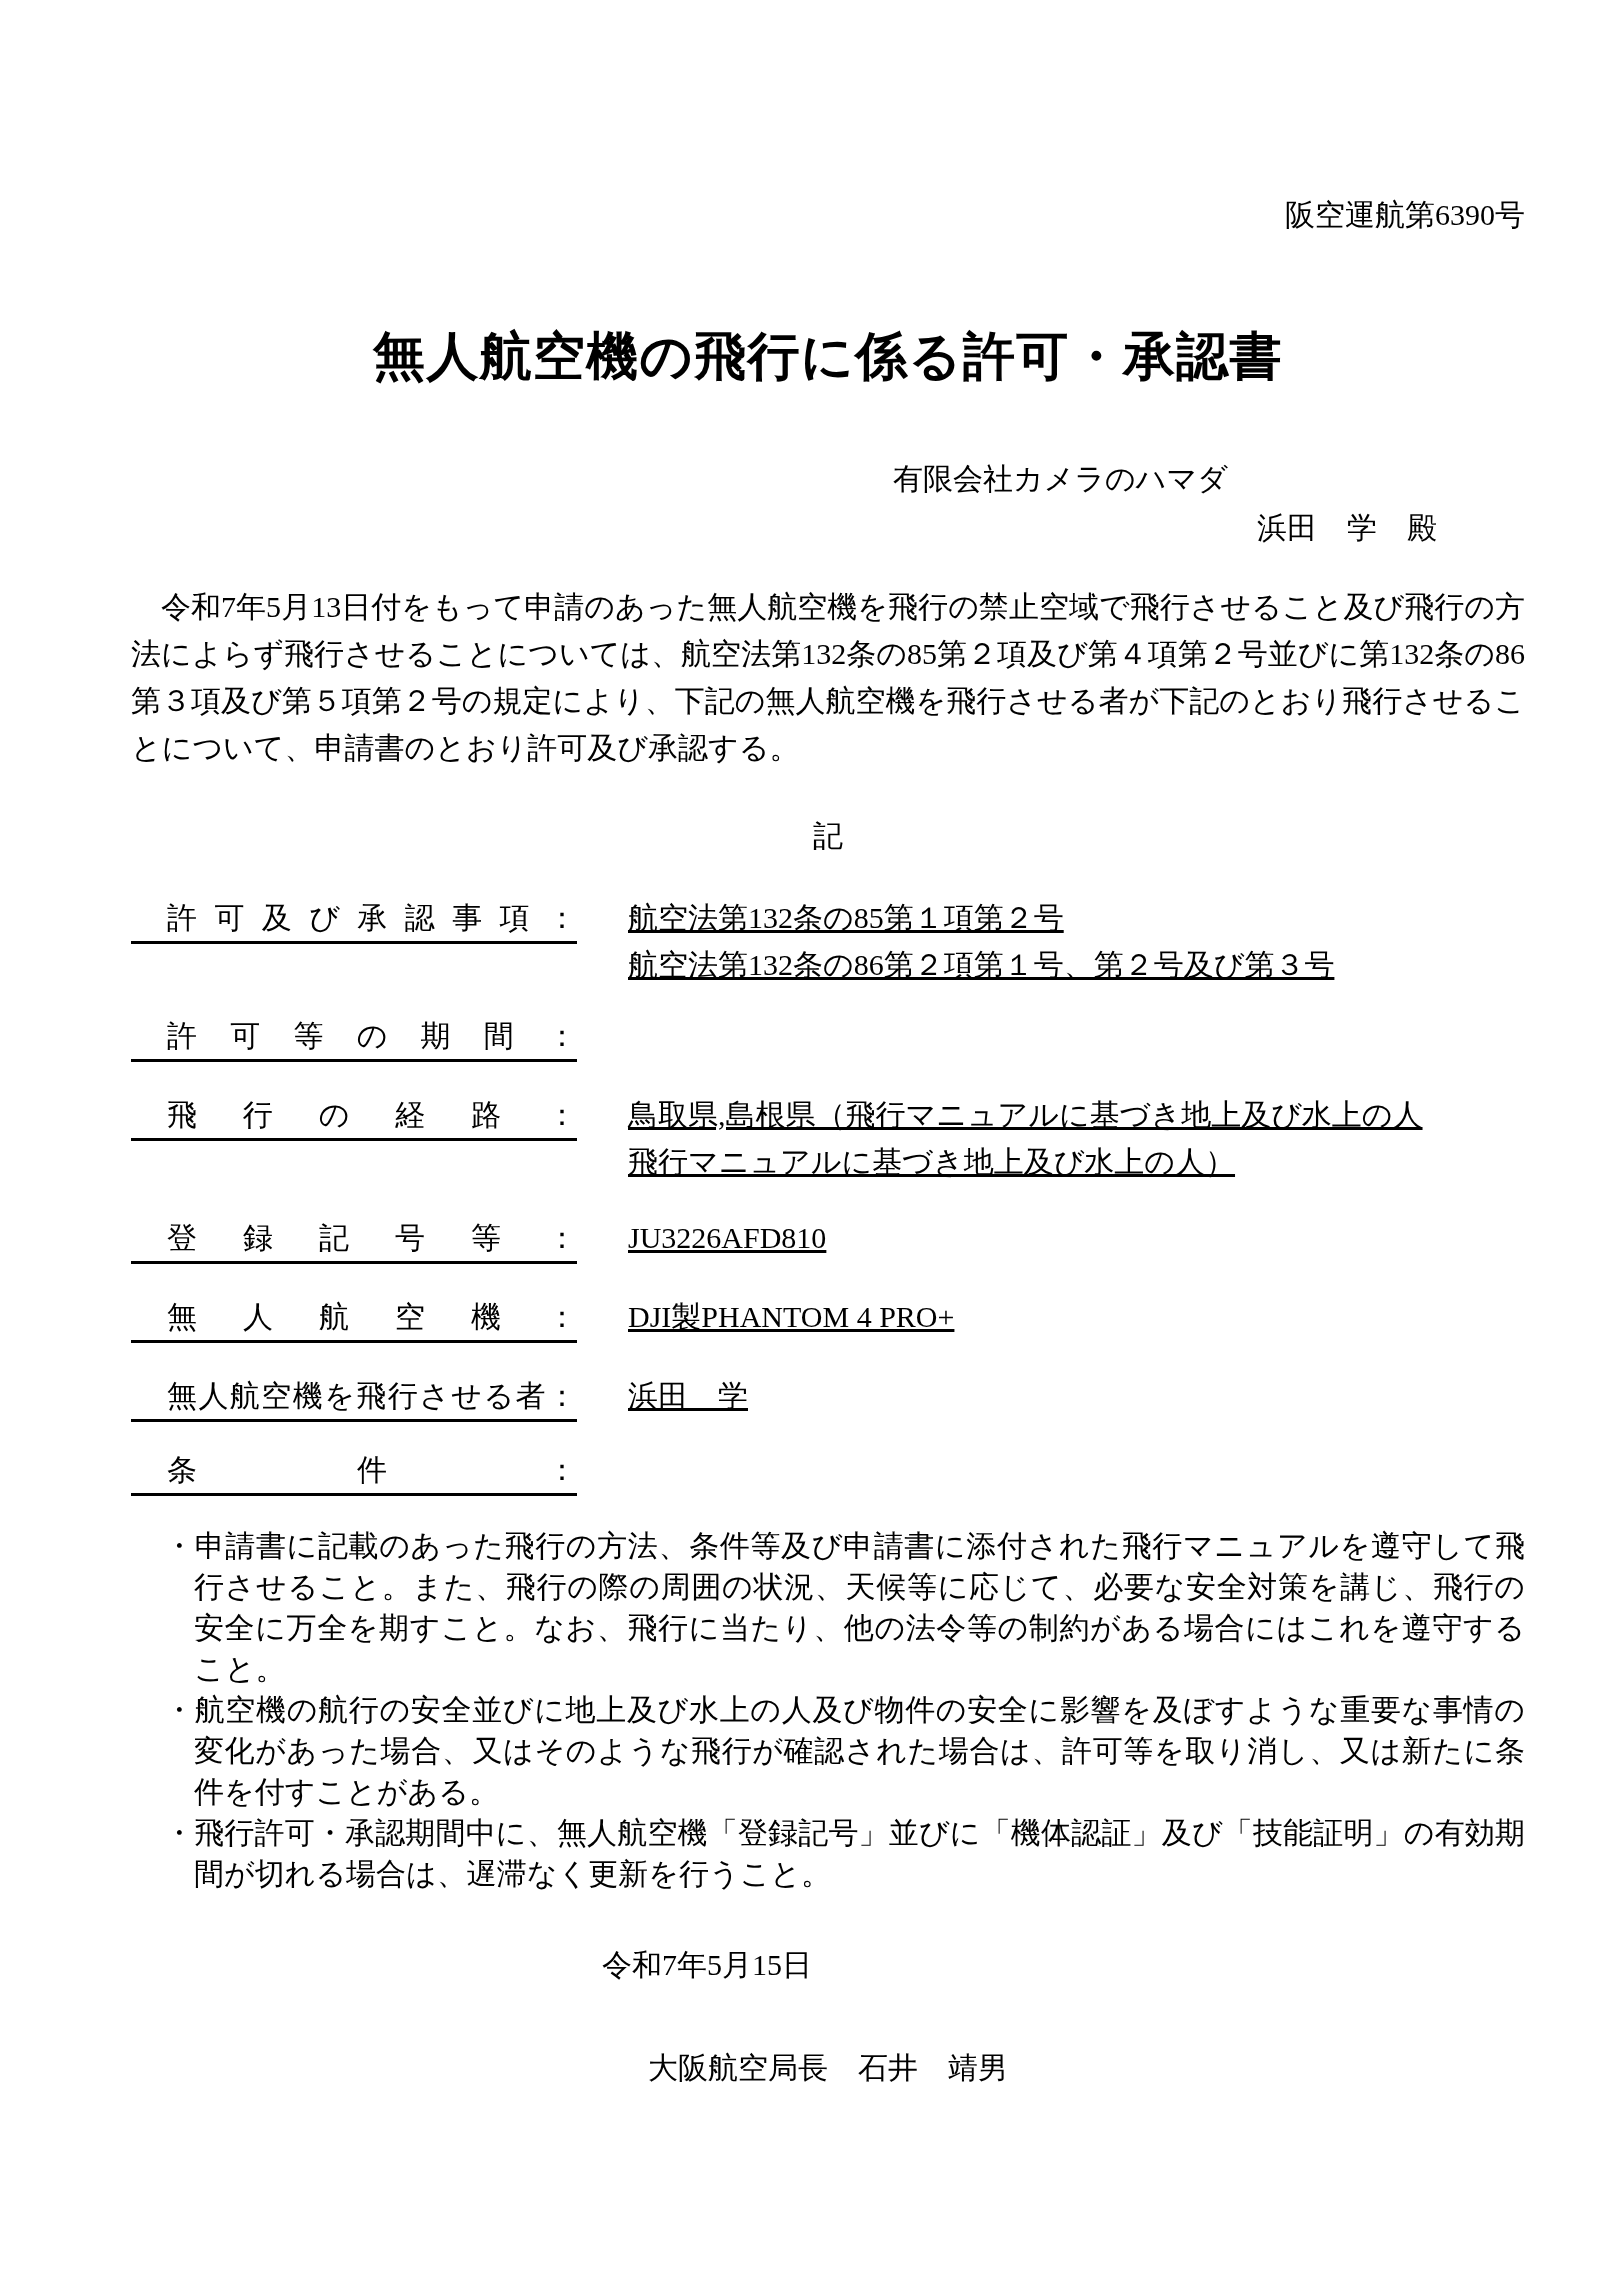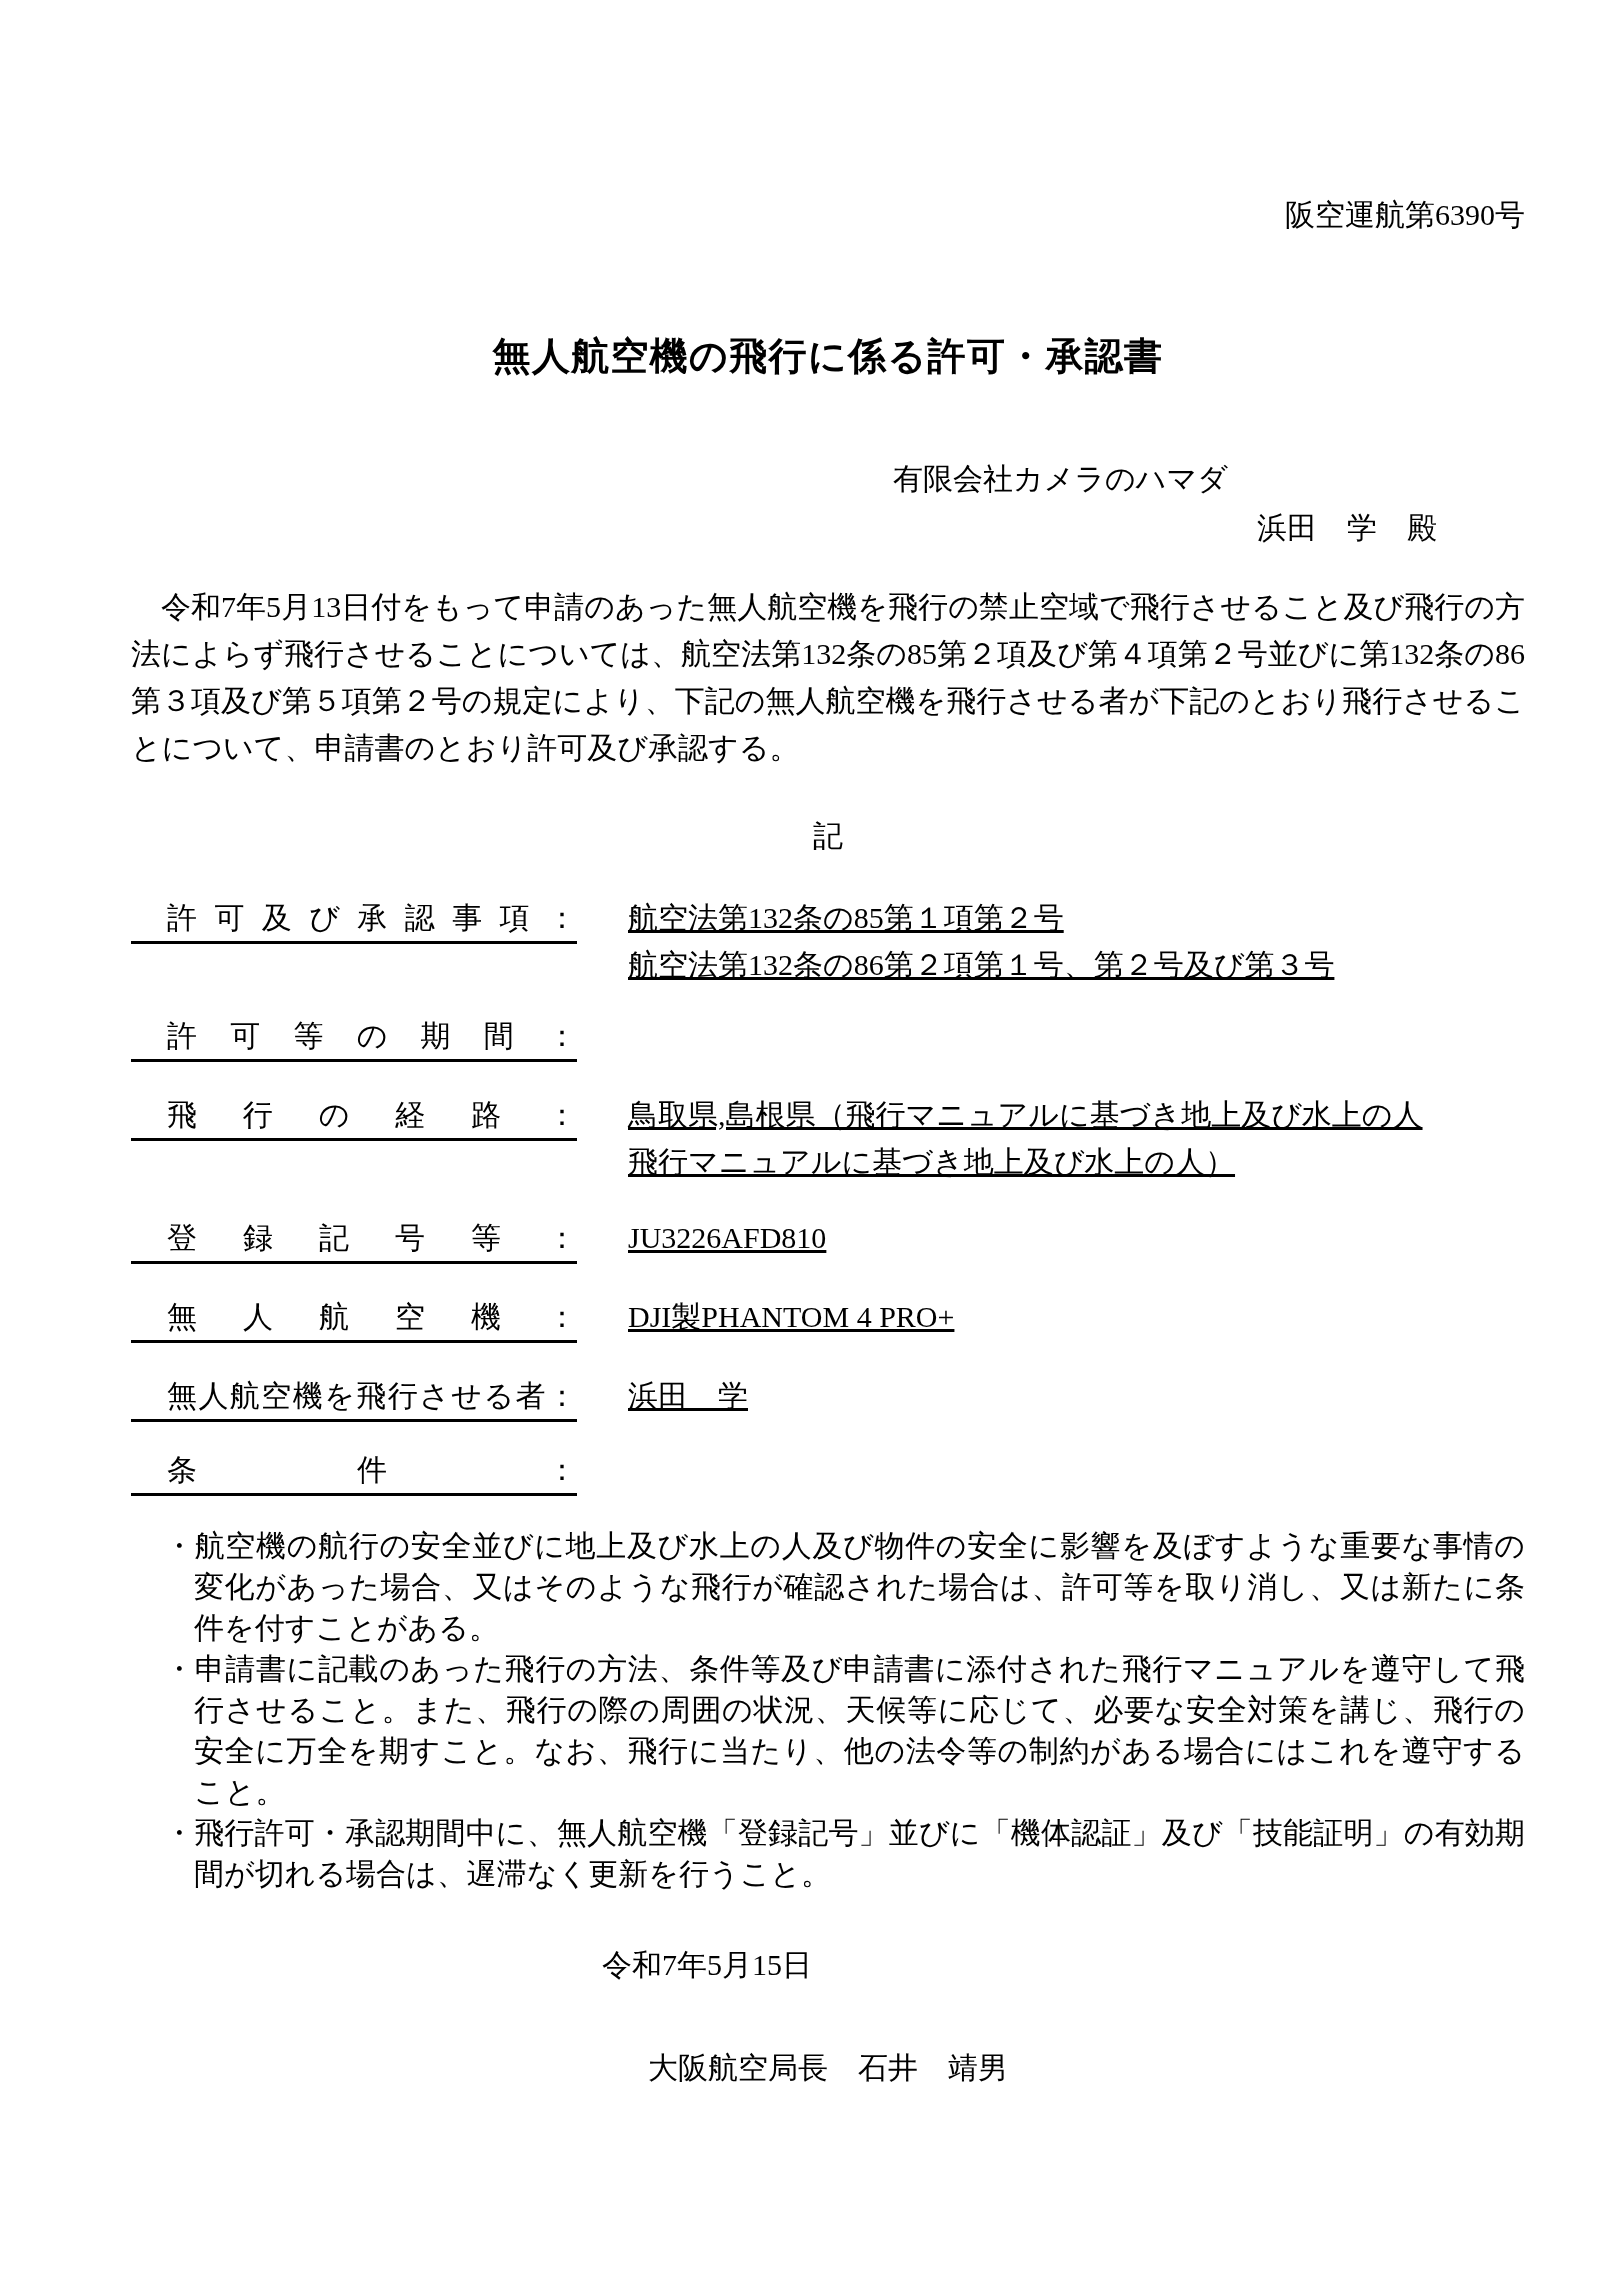--- a/index.html
+++ b/index.html
@@ -16,21 +16,21 @@
     overflow: hidden;
     border-radius: 10px;
   }
   .doc-number {
     text-align: right;
     line-height: 38px;
   }
   .title {
     margin: 98px 0 0 0;
     text-align: center;
-    font-size: 38px;
+    font-size: 52px;
     font-weight: bold;
     letter-spacing: 1.3px;
     line-height: 49px;
   }
   .addressee-company {
     margin: 79px 0 0 762px;
     line-height: 38px;
   }
   .addressee-person {
     margin: 10.5px 0 0 1126px;
@@ -149,22 +149,22 @@
     </div>
 
     <div class="item-row">
       <span class="item-label">条件：</span>
       <div class="item-values"></div>
     </div>
 
   </div>
 
   <div class="conditions">
+    <div class="condition">・申請書に記載のあった飛行の方法、条件等及び申請書に添付された飛行マニュアルを遵守して飛行させること。また、飛行の際の周囲の状況、天候等に応じて、必要な安全対策を講じ、飛行の安全に万全を期すこと。なお、飛行に当たり、他の法令等の制約がある場合にはこれを遵守すること。</div>
     <div class="condition">・航空機の航行の安全並びに地上及び水上の人及び物件の安全に影響を及ぼすような重要な事情の変化があった場合、又はそのような飛行が確認された場合は、許可等を取り消し、又は新たに条件を付すことがある。</div>
-    <div class="condition">・申請書に記載のあった飛行の方法、条件等及び申請書に添付された飛行マニュアルを遵守して飛行させること。また、飛行の際の周囲の状況、天候等に応じて、必要な安全対策を講じ、飛行の安全に万全を期すこと。なお、飛行に当たり、他の法令等の制約がある場合にはこれを遵守すること。</div>
     <div class="condition">・飛行許可・承認期間中に、無人航空機「登録記号」並びに「機体認証」及び「技能証明」の有効期間が切れる場合は、遅滞なく更新を行うこと。</div>
   </div>
 
   <div class="issue-date">令和7年5月15日</div>
 
   <div class="issuer">大阪航空局長　石井　靖男</div>
 
 </div>
 
 

